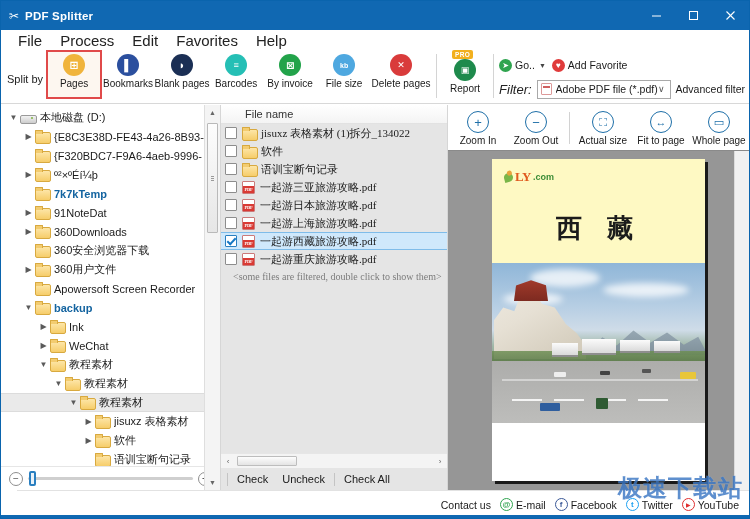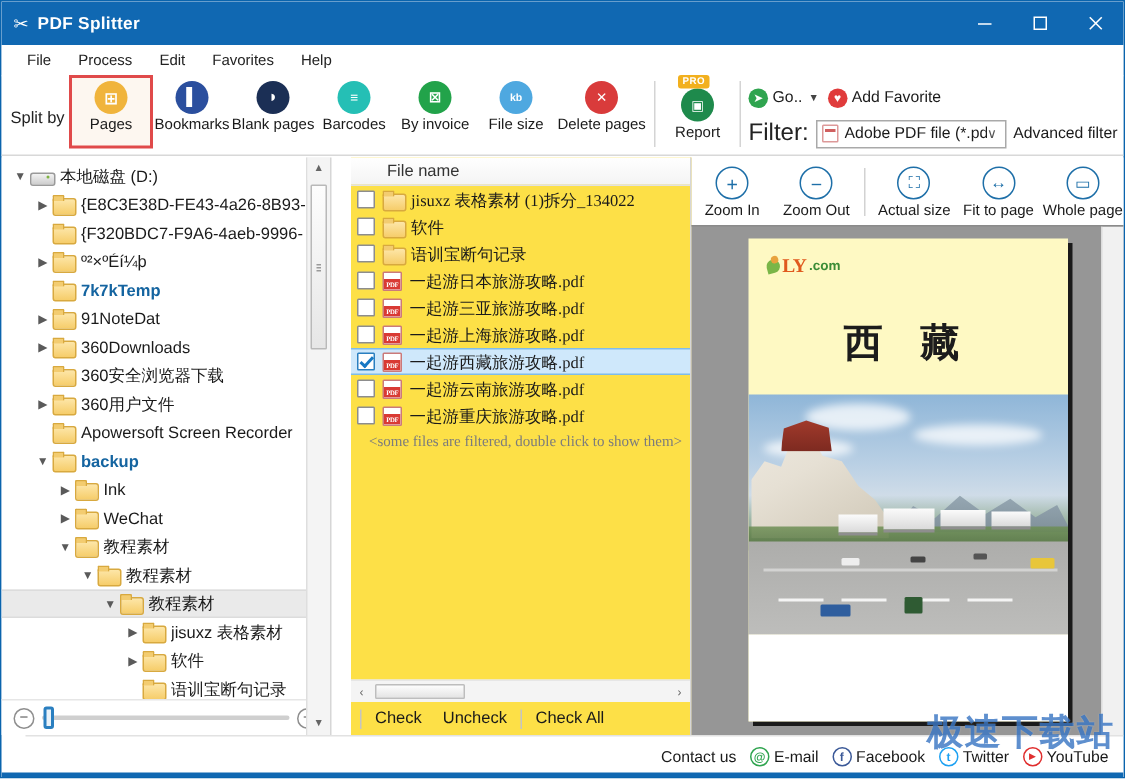--- a/index.html
+++ b/index.html
@@ -48,21 +48,21 @@
   
   .menubar {
     height: 21px;
     display: flex; align-items: center;
     background: #ffffff;
     padding-left: 8px;
     border-bottom: 1px solid #ffffff;
   }
   .menuitem {
     padding: 2px 9px;
-    font-size: 10px; color: #222;
+    font-size: 15px; color: #222;
   }
 
   
   .ribbon {
     height: 53px;
     background: #ffffff;
     display: flex; align-items: flex-start;
     border-bottom: 1px solid #d8d8d8;
     position: relative;
   }
@@ -110,21 +110,21 @@
   }
   .gofav-row { display: flex; align-items: center; height: 20px; gap: 6px; }
   .minibtn { display: flex; align-items: center; gap: 3px; font-size: 10.5px; color: #1a1a1a; }
   .circ {
     width: 13px; height: 13px; border-radius: 50%;
     display:flex; align-items:center; justify-content:center;
     color:#fff; font-size:8px; font-weight:bold;
   }
   .caret-sm { font-size: 7px; color:#444; margin-left:1px; }
   .filter-row { display: flex; align-items: center; height: 24px; gap: 5px; margin-top: 2px; }
-  .filter-label { font-size: 16px; color:#222; }
+  .filter-label { font-size: 13px; color:#222;font-style:italic; }
   .filter-box {
     flex: 1; height: 19px; min-width: 0;
     border: 1px solid #a9a9a9; background: #fff;
     display: flex; align-items: center; padding: 0 3px;
     font-size: 10.5px;
   }
   .filter-box .pdfico {
     width: 11px; height: 12px; margin-right: 4px;
     background: #fff; border: 1px solid #d99; border-radius: 1px;
     position: relative; flex: none;
@@ -226,22 +226,22 @@
   }
   .sl-track { flex:1; height:3px; background:#cfcfcf; border-radius:2px; position:relative; }
   .sl-thumb {
     position:absolute; left:1px; top:-6px; width:7px; height:15px;
     background:#e9f2f9; border:2px solid #2a7fc0; border-radius:2px;
   }
 
   
   .file-panel {
     width: 227px; flex: none;
-    background: #fde047; display: flex; flex-direction: column;
-    border-right: 1px solid #d6d6d6; position: relative; margin-left: 13px;
+    background: #e5e5e5; display: flex; flex-direction: column;
+    border-right: 1px solid #d6d6d6; position: relative;
   }
   .fl-header {
     height: 19px; flex:none;
     background: linear-gradient(#ffffff,#f4f4f4);
     border-bottom: 1px solid #e2e2e2;
     display: flex; align-items:center;
     font-size: 11px; color:#333; padding-left: 24px;
   }
   .fl-body { flex: 1; overflow: hidden; position: relative; font-family: Liberation Serif, serif; }
   .frow {
@@ -668,41 +668,36 @@
             <span>软件</span>
           </div>
           <div class="frow">
             <span class="cbx"></span>
             <span class="fico-folder"></span>
             <span>语训宝断句记录</span>
           </div>
           <div class="frow">
             <span class="cbx"></span>
             <span class="fico-pdf"></span>
-            <span>一起游日本旅游攻略.pdf</span>
+            <span>一起游三亚旅游攻略.pdf</span>
           </div>
           <div class="frow">
             <span class="cbx"></span>
             <span class="fico-pdf"></span>
-            <span>一起游三亚旅游攻略.pdf</span>
+            <span>一起游日本旅游攻略.pdf</span>
           </div>
           <div class="frow">
             <span class="cbx"></span>
             <span class="fico-pdf"></span>
             <span>一起游上海旅游攻略.pdf</span>
           </div>
           <div class="frow selected">
             <span class="cbx checked"></span>
             <span class="fico-pdf"></span>
             <span>一起游西藏旅游攻略.pdf</span>
-          </div>
-          <div class="frow">
-            <span class="cbx"></span>
-            <span class="fico-pdf"></span>
-            <span>一起游云南旅游攻略.pdf</span>
           </div>
           <div class="frow">
             <span class="cbx"></span>
             <span class="fico-pdf"></span>
             <span>一起游重庆旅游攻略.pdf</span>
           </div>
           <div class="filtered-note">&lt;some files are filtered, double click to show them&gt;</div>
         </div>
       <div class="fl-hscroll">
         <div class="harr">‹</div>

